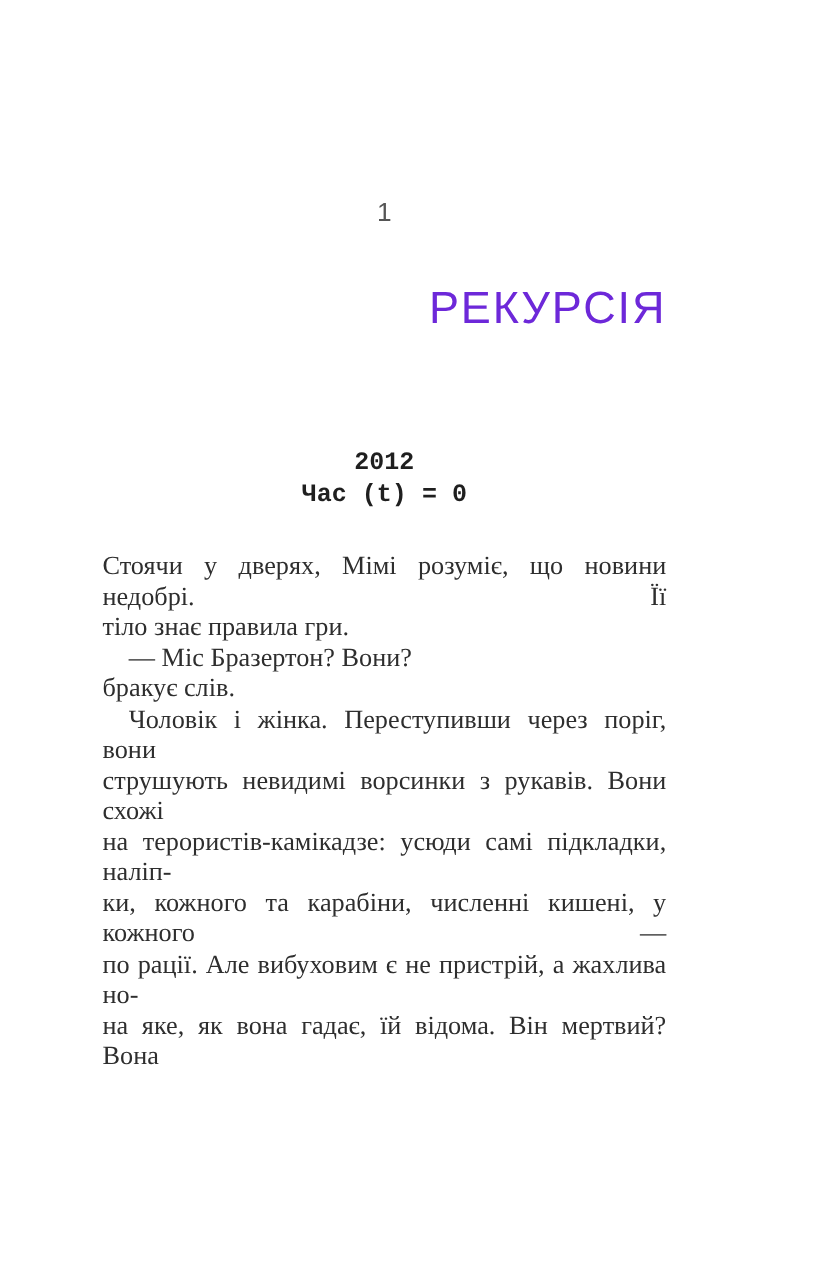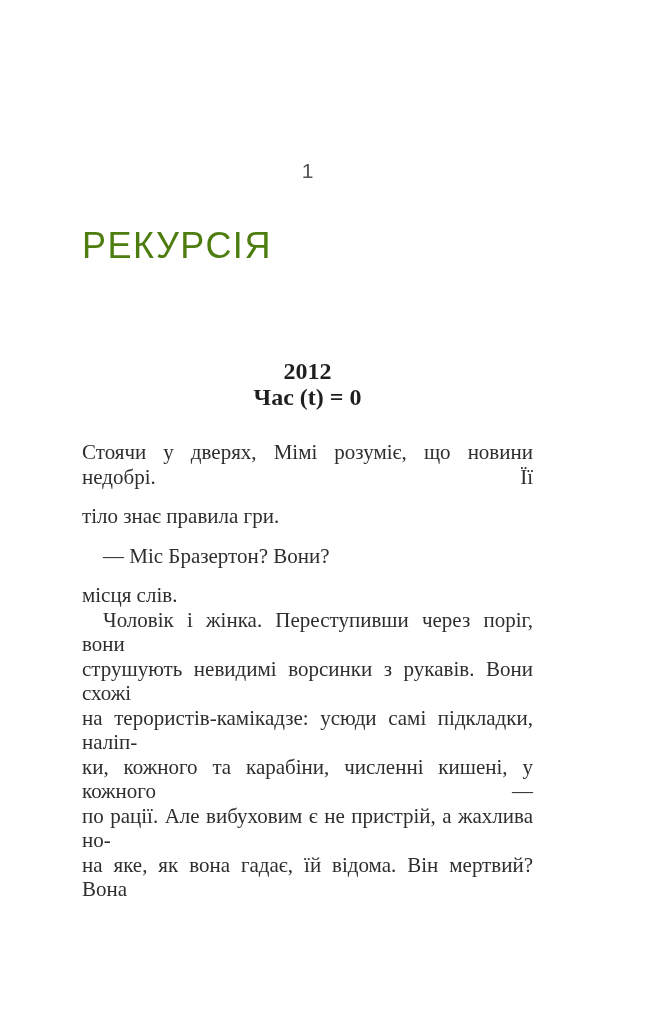--- a/index.html
+++ b/index.html
@@ -32,58 +32,57 @@
     font-size: 21px;
     line-height: 21px;
     font-weight: 400;
     color: #555555;
   }
   .chapter-title {
     position: absolute;
     top: 228px;
     left: 0;
     width: 100%;
-    text-align: left;
+    text-align: right;
     font-family: "Liberation Sans", sans-serif;
     font-size: 36px;
     line-height: 36px;
     font-weight: 400;
     letter-spacing: 1.5px;
-    color: #4d7c0f;
+    color: #6d28d9;
     white-space: nowrap;
   }
   .section-heading {
     position: absolute;
     top: 358px;
     left: 0;
     width: 100%;
     text-align: center;
-    font-family: Liberation Serif, serif;
+    font-family: Liberation Mono, monospace;
     font-weight: 700;
-    font-size: 24px;
+    font-size: 20px;
     line-height: 26px;
     color: #1f1f1f;
   }
   .body-text {
     position: absolute;
     top: 440px;
     left: 0;
     width: 451px;
     font-size: 21px;
     line-height: 24.5px;
     color: #2e2e2e;
   }
   .line {
     text-align: justify;
     text-align-last: justify;
     white-space: normal;
   }
   .line.end {
     text-align-last: left;
-    margin-top: 15px;
   }
   .line.indent {
     text-indent: 21px;
   }
 </style>
 </head>
 <body>
 
 <div class="page">
   <div class="content">
@@ -94,21 +93,21 @@
 
     <div class="section-heading">
       <div>2012</div>
       <div>Час (t) = 0</div>
     </div>
 
     <div class="body-text">
       <div class="line">Стоячи у дверях, Мімі розуміє, що новини недобрі. Її</div>
       <div class="line end">тіло знає правила гри.</div>
       <div class="line indent end">— Міс Бразертон? Вони?</div>
-      <div class="line end">місця слів.</div>
+      <div class="line end">бракує слів.</div>
       <div class="line indent">Чоловік і жінка. Переступивши через поріг, вони</div>
       <div class="line">струшують невидимі ворсинки з рукавів. Вони схожі</div>
       <div class="line">на терористів-камікадзе: усюди самі підкладки, наліп-</div>
       <div class="line">ки, кожного та карабіни, численні кишені, у кожного —</div>
       <div class="line">по рації. Але вибуховим є не пристрій, а жахлива но-</div>
       <div class="line">на яке, як вона гадає, їй відома. Він мертвий? Вона</div>
 
     </div>
 
   </div>

